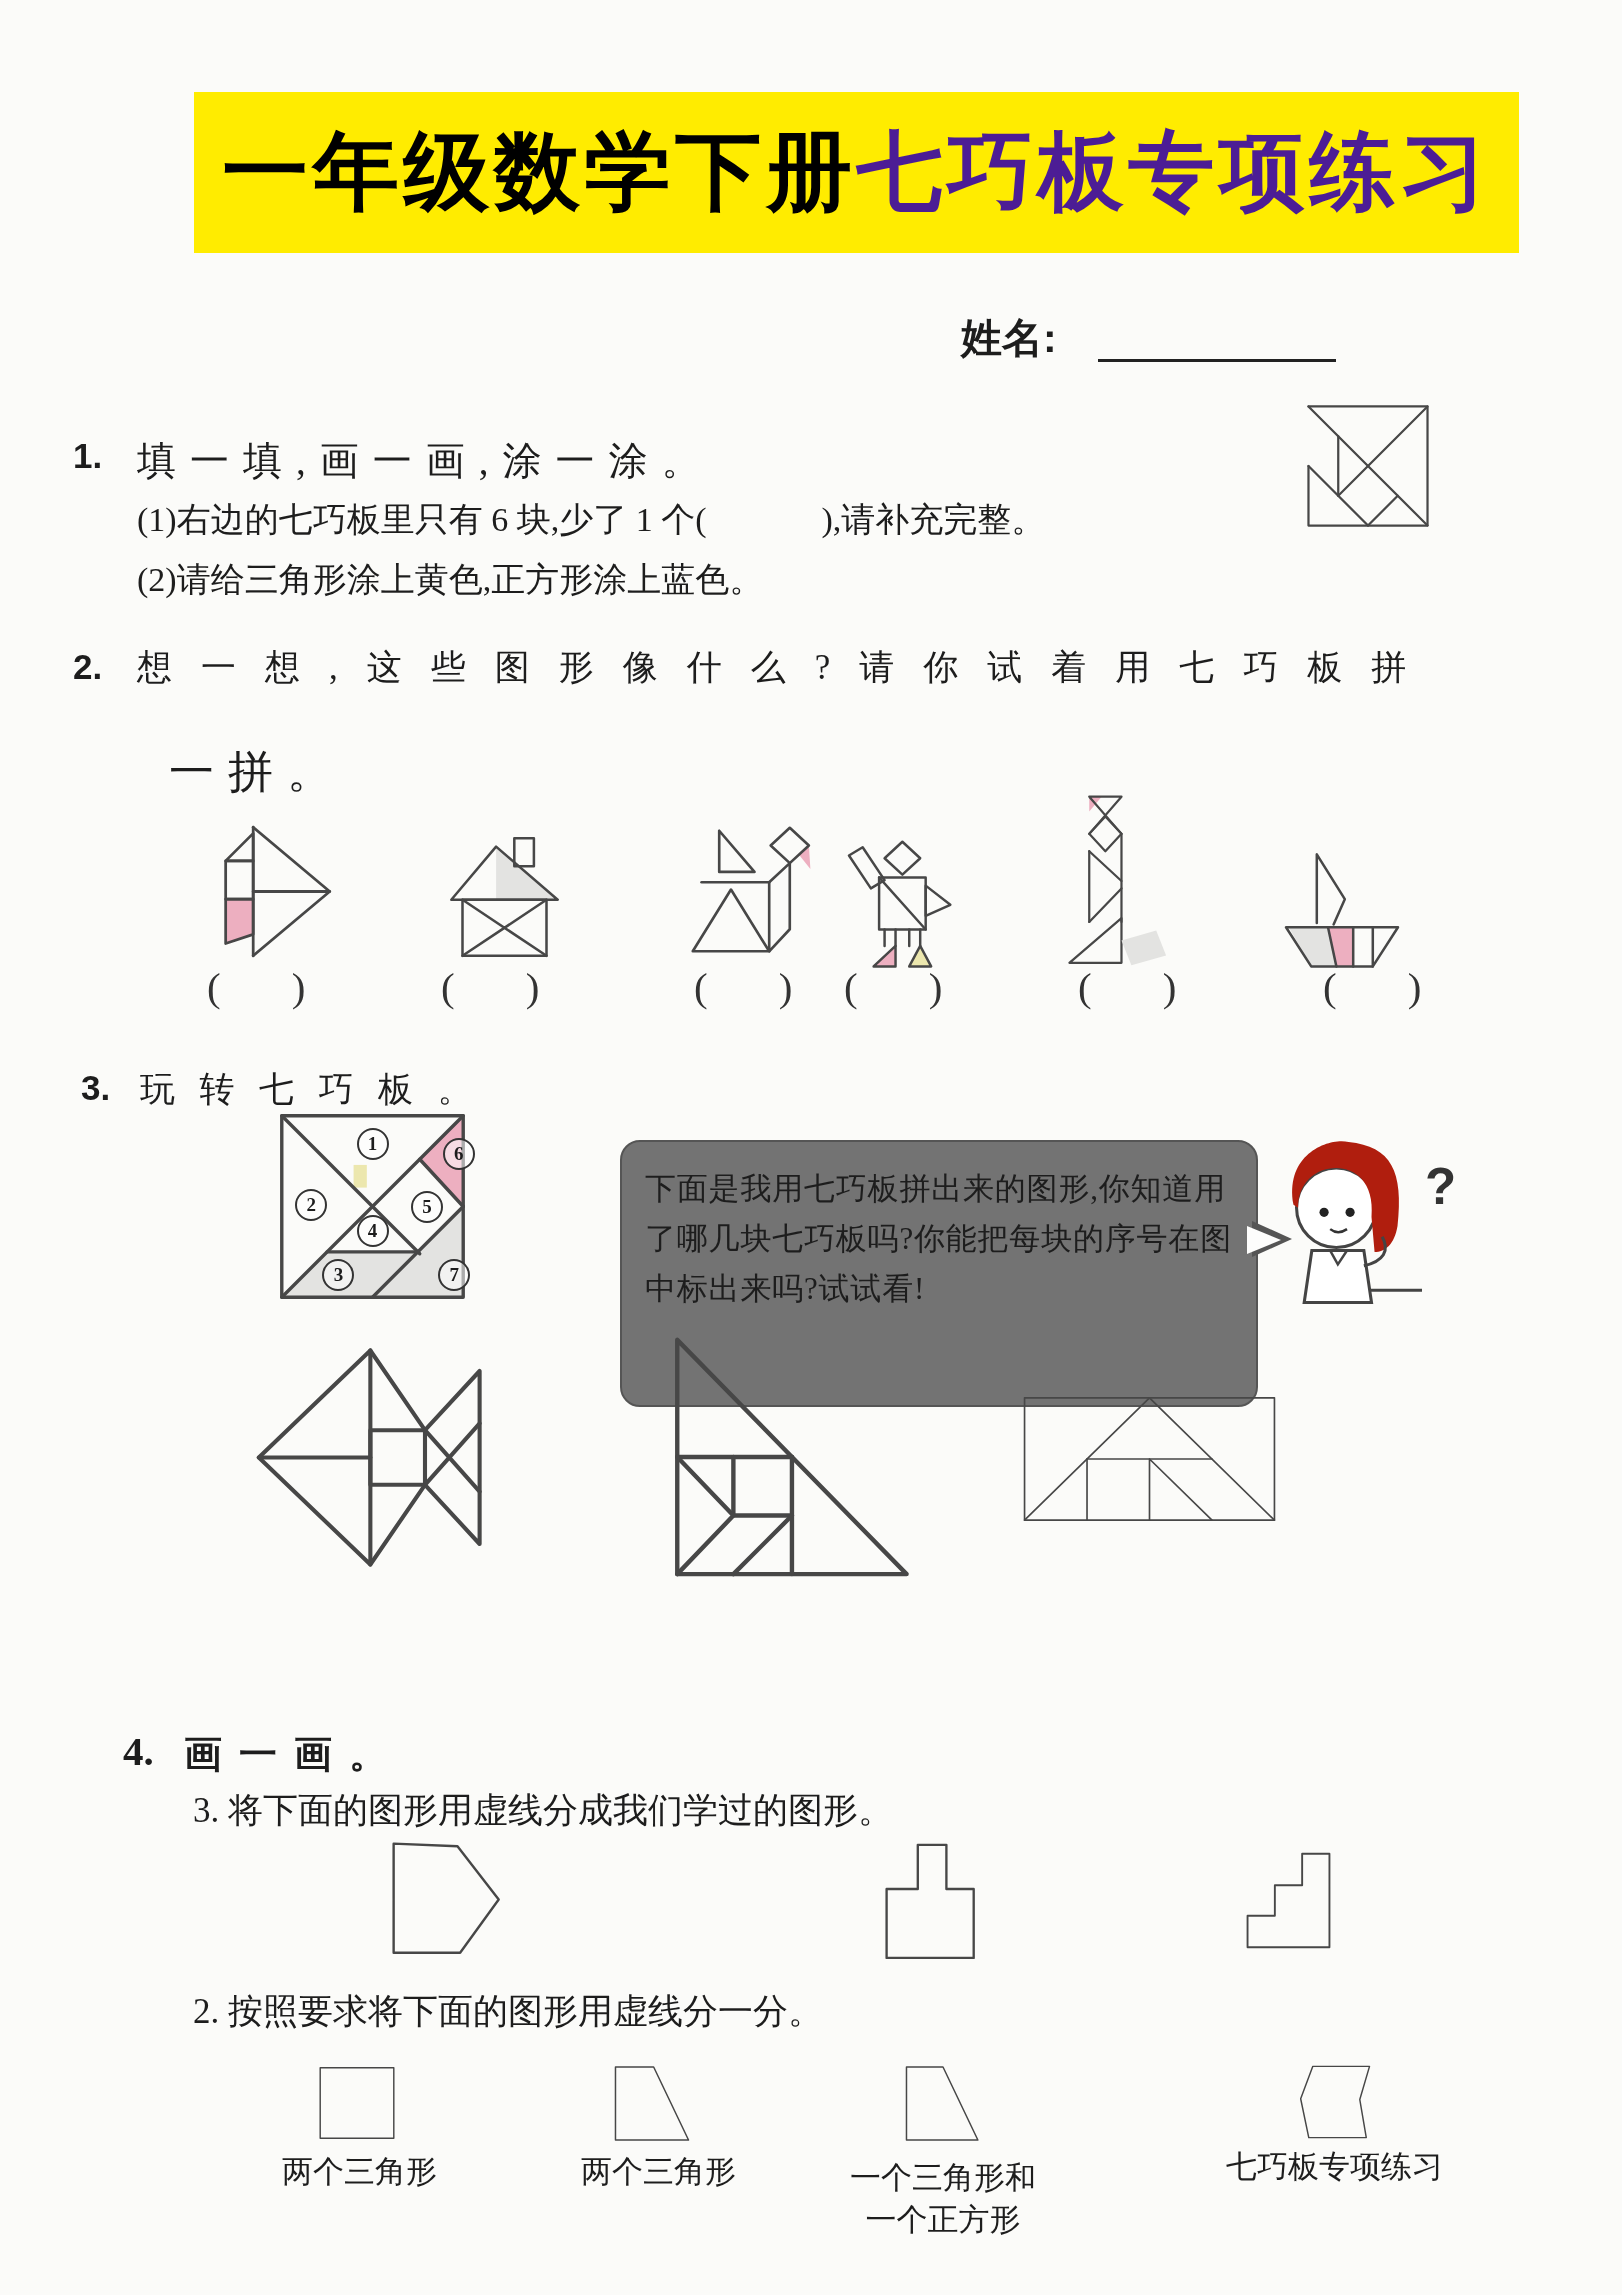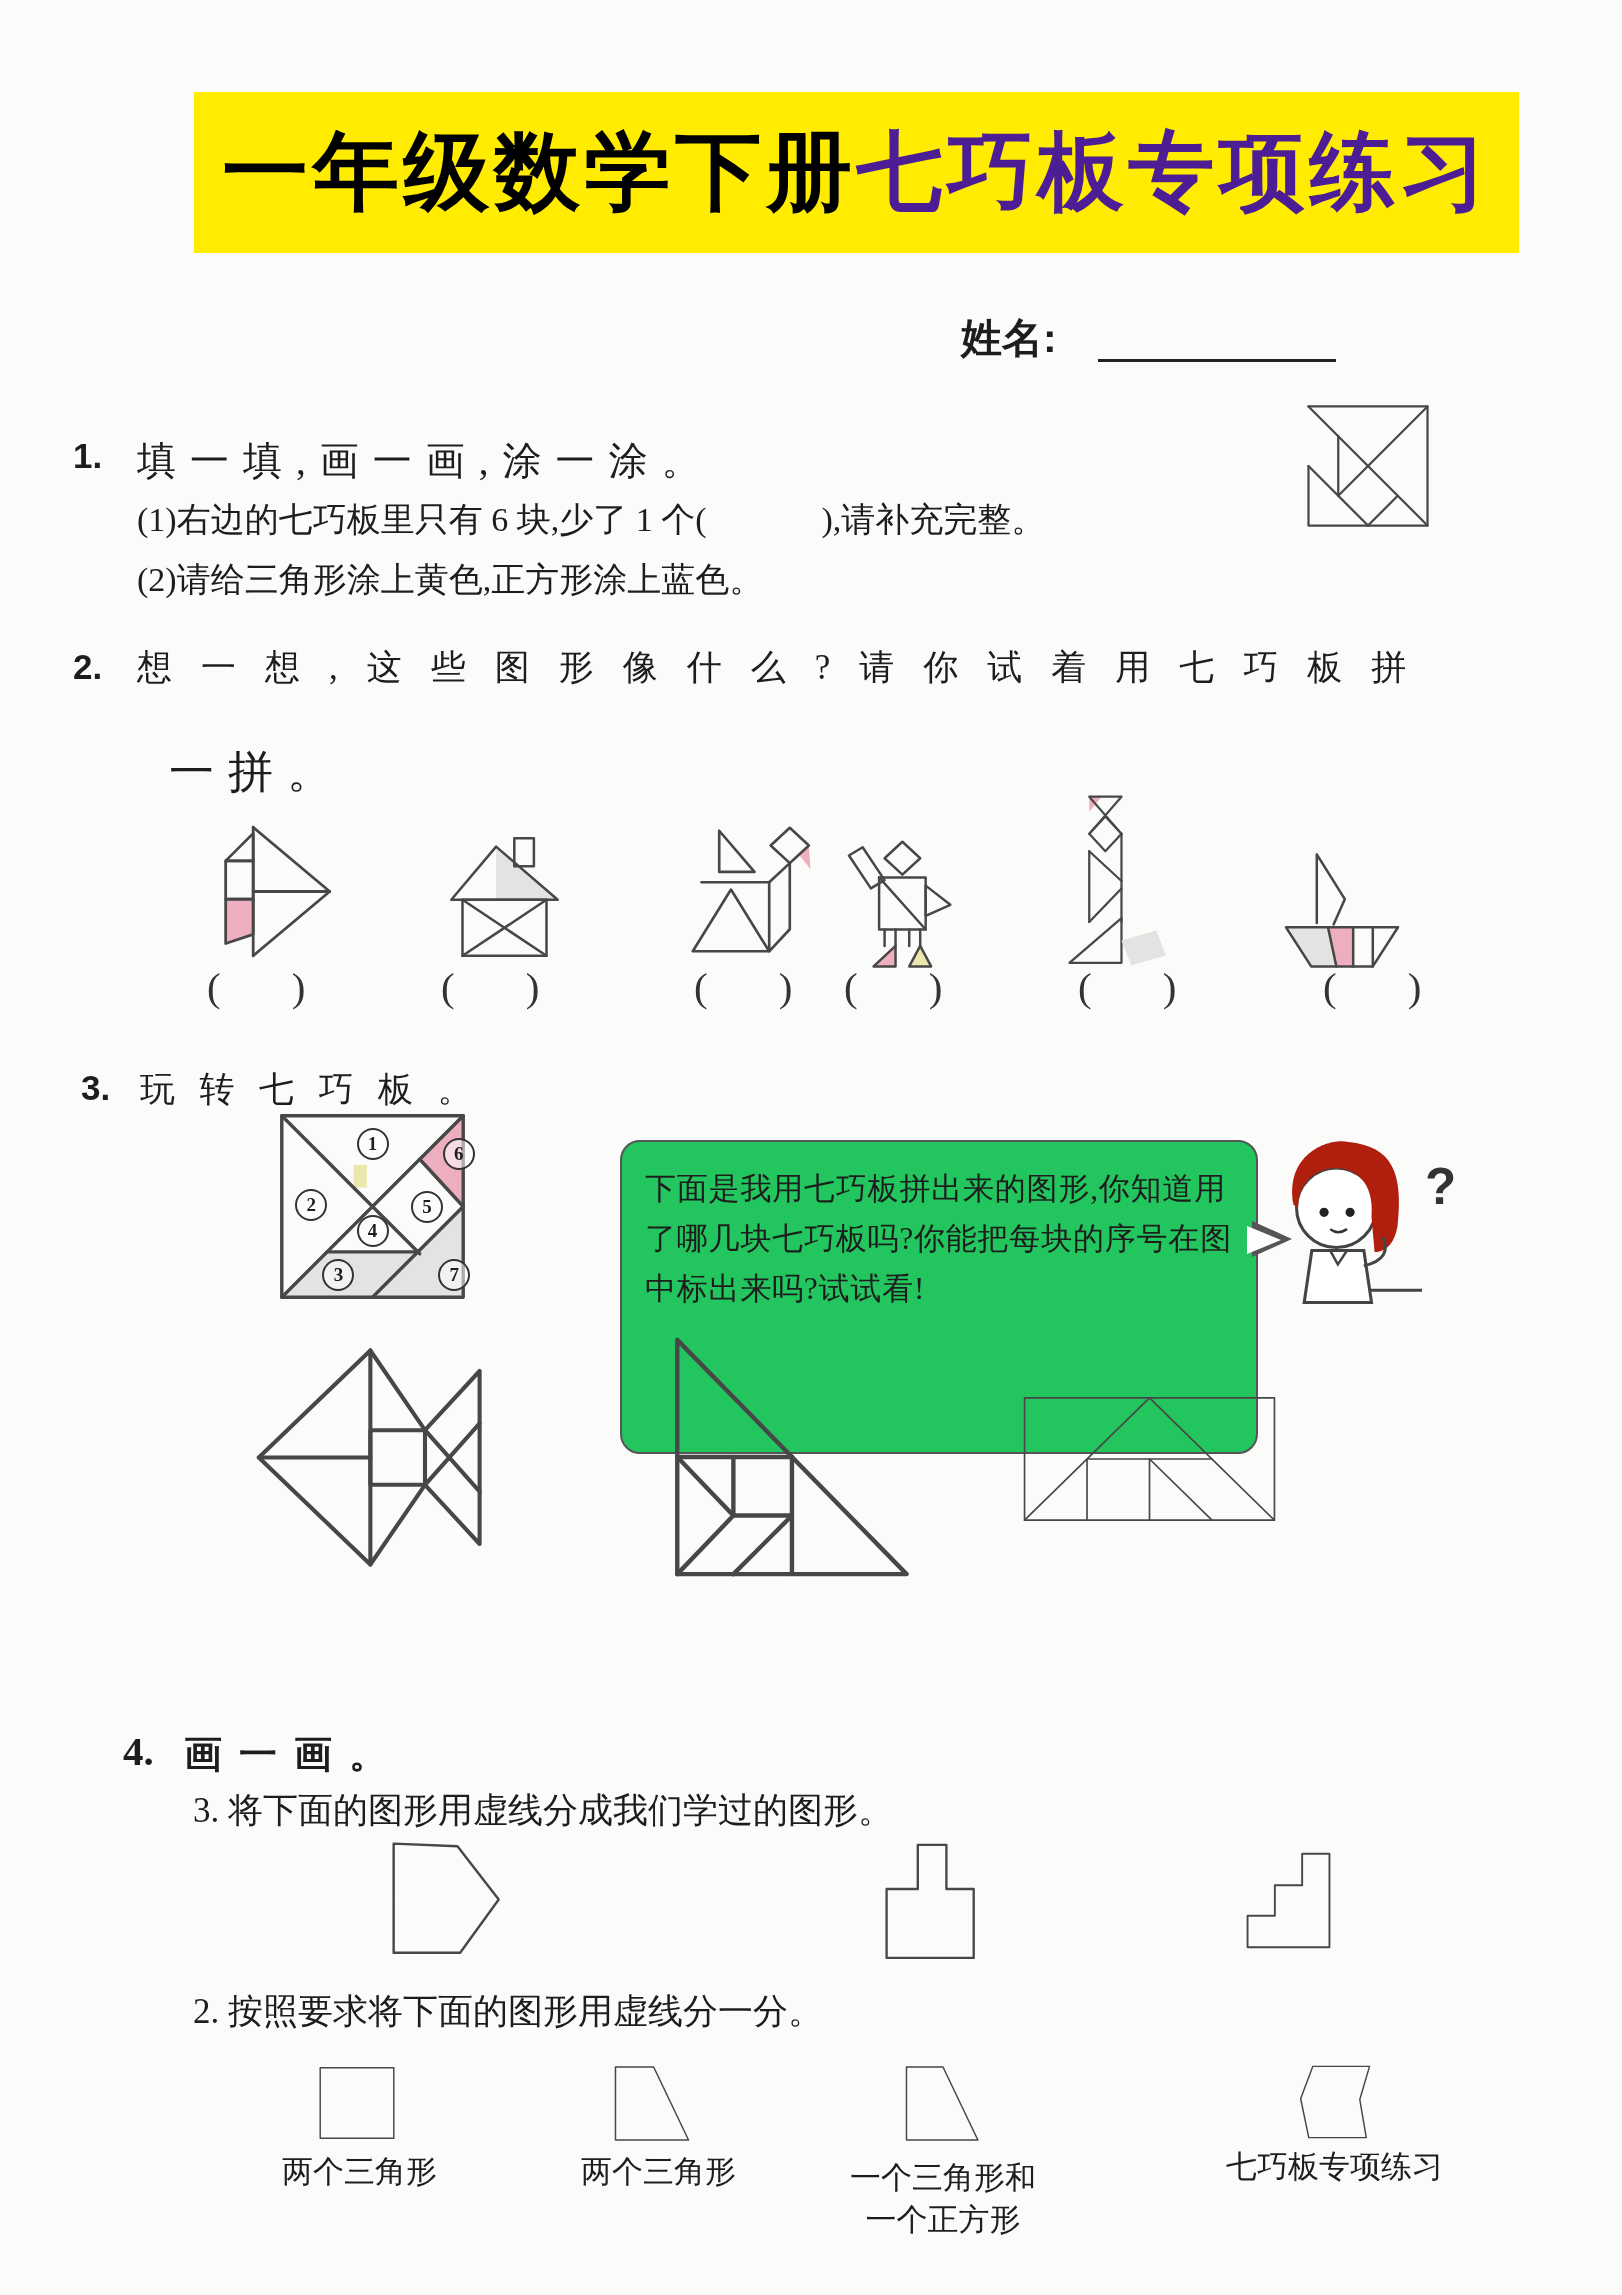--- a/index.html
+++ b/index.html
@@ -27,22 +27,22 @@
   .ln{stroke:#474747;stroke-width:1.8;fill:none;stroke-linejoin:round;stroke-linecap:round;}
   .lnthin{stroke:#474747;stroke-width:1.3;fill:none;stroke-linejoin:round;stroke-linecap:round;}
   .fill-gray{fill:#e3e3e1;stroke:none;}
   .fill-pink{fill:#edafc0;stroke:none;}
   .fill-yel{fill:#ece7ae;stroke:none;}
   
   .circ{position:absolute;transform:translate(-50%,-50%);width:28px;height:28px;border:2.3px solid #333;
         border-radius:50%;display:flex;align-items:center;justify-content:center;
         font-size:19px;font-weight:bold;font-family:"Liberation Serif",serif;background:rgba(255,255,255,.55);}
   
-  .bubble{left:620px;top:1140px;width:638px;height:314px;border:2.3px solid #555;border-radius:20px;
-          background:#22c55e;box-sizing:border-box;padding:21.5px 23px;}
+  .bubble{left:620px;top:1140px;width:638px;height:267px;border:2.3px solid #555;border-radius:20px;
+          background:#737373;box-sizing:border-box;padding:21.5px 23px;}
   .bubble-text{font-size:31px;line-height:1.62;letter-spacing:0.8px;}
   .tail-outer{left:1252px;top:1221px;width:0;height:0;border-top:18.4px solid transparent;
               border-bottom:18.4px solid transparent;border-left:40px solid #555;}
   .tail-inner{left:1247px;top:1226px;width:0;height:0;border-top:14px solid transparent;
               border-bottom:14px solid transparent;border-left:34px solid #fdfdfc;}
   .qmark{left:1425px;top:1157px;font-size:51px;font-weight:bold;color:#333;font-family:"Liberation Sans",sans-serif;}
   
   .shape-label{font-size:31px;text-align:center;}
 </style>
 </head>

